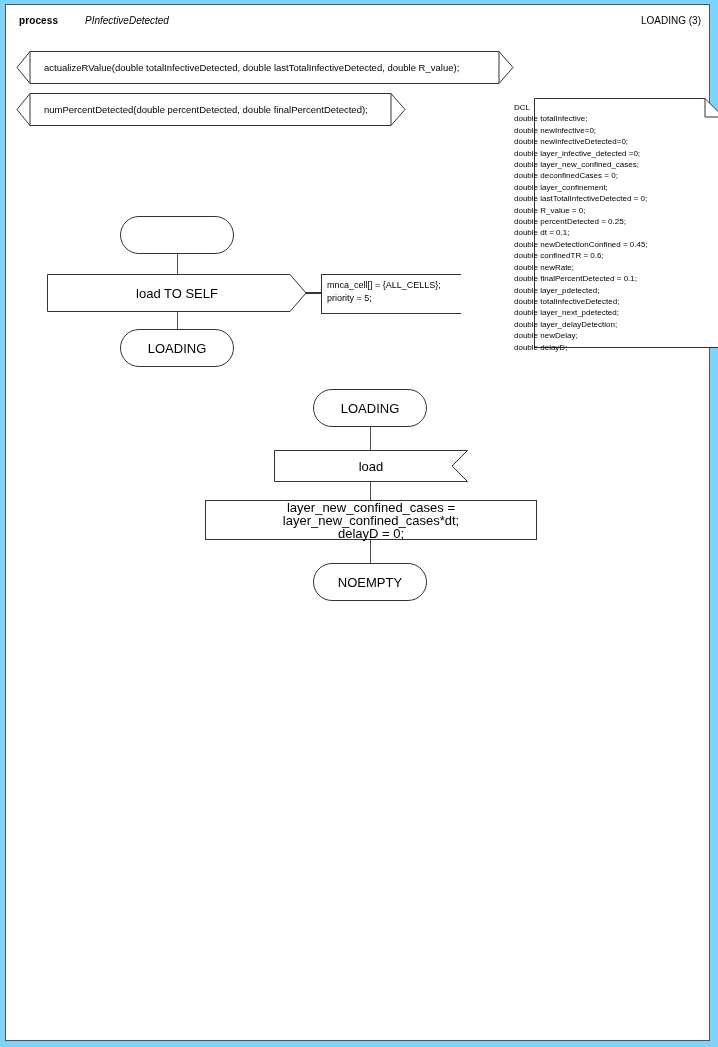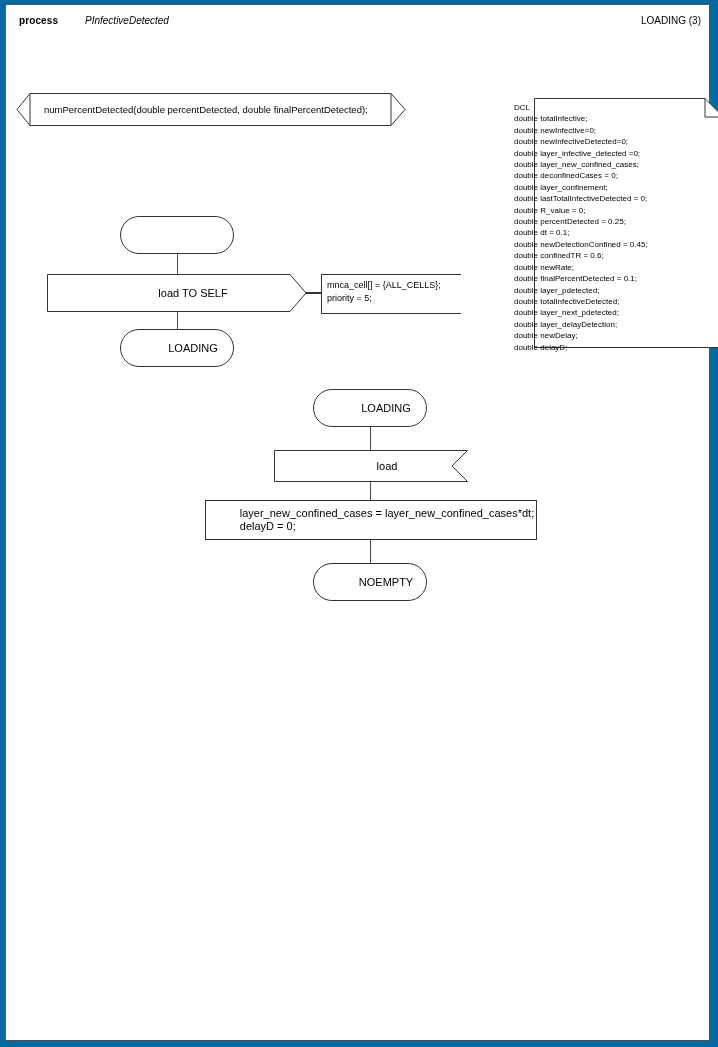--- a/index.html
+++ b/index.html
@@ -9,21 +9,21 @@
     background: #ffffff;
   }
   body {
     font-family: "Liberation Sans", sans-serif;
     -webkit-font-smoothing: antialiased;
   }
   #page {
     position: relative;
     width: 718px;
     height: 1047px;
-    background: #0369a1;
+    background: #7dd3fc;
     overflow: hidden;
   }
   
   #page-frame {
     position: absolute;
     left: 5px;
     top: 4px;
     width: 705px;
     height: 1037px;
     border: 1px solid #555555;
@@ -74,26 +74,26 @@
   
   .shape { color: #000; }
   .shape svg { display: block; overflow: visible; }
   .shape-label {
     position: absolute;
     left: 0; top: 0;
     width: 100%; height: 100%;
     display: flex;
     align-items: center;
     justify-content: center;
-    font-size: 11px;
-    color: #000;
+    font-size: 13px;
+    color: #000;
+    text-align: center;
     line-height: 13px;
     white-space: pre-line;
     pointer-events: none;
-    margin-left: 16px;
   }
 
   
   .conn {
     background: #4d4d4d;
     width: 1px;
   }
 
   
   #dcl-note { left: 508px; top: 98px; width: 190px; height: 250px; padding-left: 26px; }
@@ -132,20 +132,27 @@
 </head>
 <body>
 
 <div id="page">
   <div id="page-frame" class="abs"></div>
 
   <div class="abs" id="hdr-process-kw">process</div>
   <div class="abs" id="hdr-process-name">PInfectiveDetected</div>
   <div class="abs" id="hdr-page-label">LOADING (3)</div>
 
+  <div class="abs sigdecl" style="left:16px; top:51px; width:498px; height:33px;">
+    <svg width="498" height="33" viewBox="0 0 498 33">
+      <path d="M 14,0.5 L 483,0.5 L 497,16.5 L 483,32.5 L 14,32.5 L 1,16.5 Z" fill="#ffffff" stroke="#333333" stroke-width="1"></path>
+      <path d="M 14,0.5 L 483,0.5 L 483,32.5 L 14,32.5 Z" fill="none" stroke="#333333" stroke-width="1"></path>
+    </svg>
+    <div class="sigtext">actualizeRValue(double totalInfectiveDetected, double lastTotalInfectiveDetected, double R_value);</div>
+  </div>
 
   <div class="abs sigdecl" style="left:16px; top:93px; width:390px; height:33px;">
     <svg width="390" height="33" viewBox="0 0 390 33">
       <path d="M 14,0.5 L 375,0.5 L 389,16.5 L 375,32.5 L 14,32.5 L 1,16.5 Z" fill="#ffffff" stroke="#333333" stroke-width="1"></path>
       <path d="M 14,0.5 L 375,0.5 L 375,32.5 L 14,32.5 Z" fill="none" stroke="#333333" stroke-width="1"></path>
     </svg>
     <div class="sigtext">numPercentDetected(double percentDetected, double finalPercentDetected);</div>
   </div>
 
   <div class="abs" id="dcl-note">

